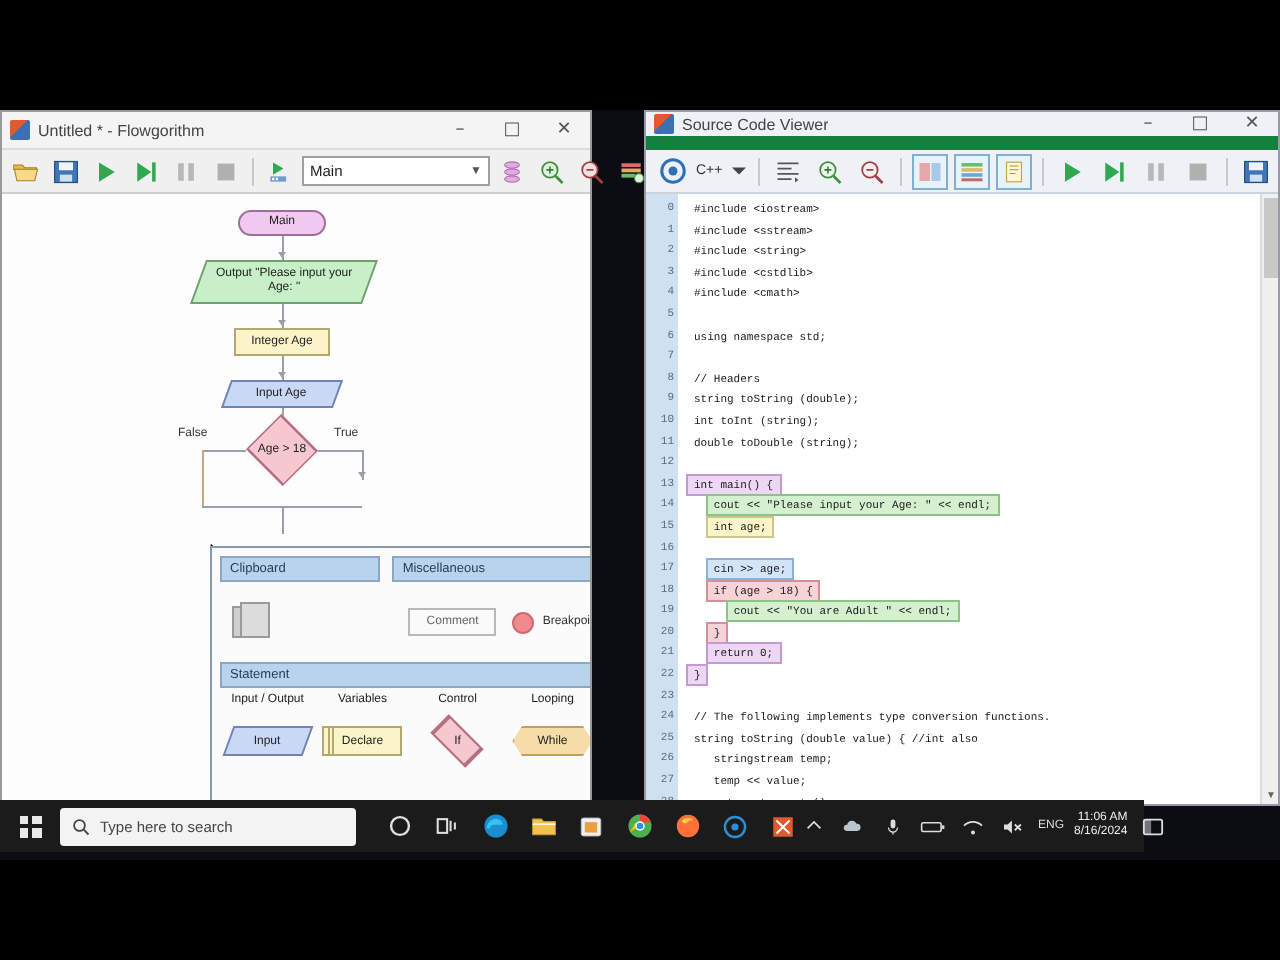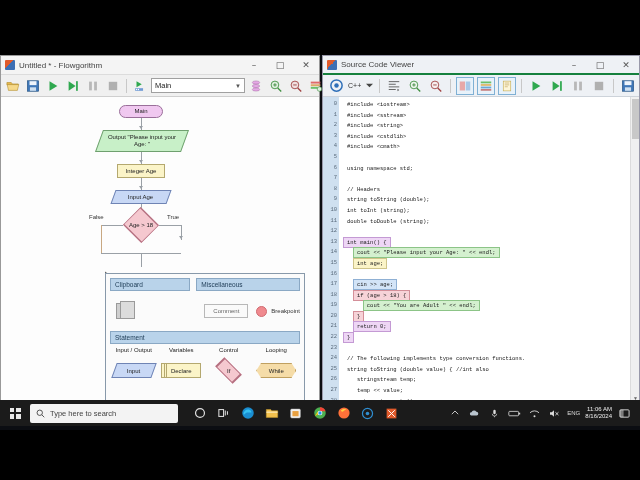--- a/index.html
+++ b/index.html
@@ -17,21 +17,21 @@
     left: 0; top: 55px;
     width: 640px; height: 375px;
     background: #0b0d12;
     overflow: hidden;
   }
 
   
   #fg-window {
     position: absolute;
     left: 0; top: 0;
-    width: 320px; height: 348px;
+    width: 296px; height: 348px;
     background: #f0f0f0;
     border: 1px solid #999;
     display: flex;
     flex-direction: column;
   }
   .titlebar {
     height: 19px;
     background: #f4f4f4;
     border-bottom: 1px solid #dcdcdc;
     display: flex;
@@ -247,21 +247,21 @@
   
   #src-window {
     position: absolute;
     left: 322px; top: 0;
     width: 318px; height: 348px;
     background: #eef1f5;
     border: 1px solid #99a;
     display: flex;
     flex-direction: column;
   }
-  #src-window .titlebar { background: #eef1f5; border-bottom: 2px solid #15803d; }
+  #src-window .titlebar { background: #eef1f5; border-bottom: 7px solid #15803d; }
   .src-toolbar {
     height: 22px;
     background: #eef1f5;
     display: flex;
     align-items: center;
     padding: 0 4px;
     gap: 3px;
     border-bottom: 1px solid #cdd3da;
     flex: 0 0 auto;
   }
@@ -333,21 +333,21 @@
     font-size: 5px; color: #666;
     display: flex; align-items: center; justify-content: center;
   }
   .vscroll .up { top: 0; }
   .vscroll .down { bottom: 0; }
 
   
   #taskbar {
     position: absolute;
     left: 0; top: 400px;
-    width: 640px; height: 26px;
+    width: 572px; height: 26px;
     background: #1b1b1b;
     display: flex;
     align-items: center;
     padding: 0 4px;
   }
   .tb-start {
     width: 22px; height: 22px;
     display: flex; align-items: center; justify-content: center;
     flex: 0 0 auto;
   }

